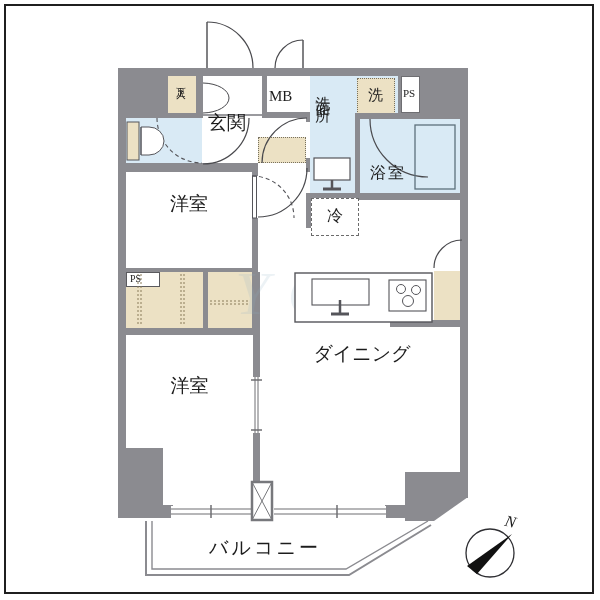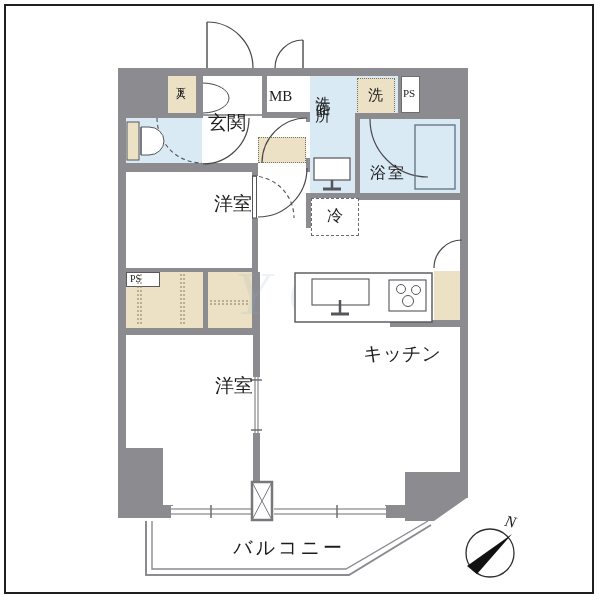--- a/index.html
+++ b/index.html
@@ -7,21 +7,21 @@
           font-family:"Liberation Serif","DejaVu Serif",serif;}
   .frame{position:absolute;left:4px;top:4px;width:590px;height:590px;border:2px solid #1f1f1f;box-sizing:border-box;}
   .wall{position:absolute;background:#8b8b90;}
   .wet{position:absolute;background:#d9eaf5;}
   .tan{position:absolute;background:#ece1c4;}
   .dashedbox{position:absolute;box-sizing:border-box;background:#ffffff;border:1.5px dashed #6b6b6b;}
   .dottan{position:absolute;box-sizing:border-box;background:#ece1c4;border:1.5px dotted #77715f;}
   .whitebox{position:absolute;box-sizing:border-box;background:#ffffff;border:1px solid #5a5a5e;}
   .lbl{position:absolute;color:#1c1c1c;line-height:1.25;}
   .vtext{writing-mode:vertical-rl;text-orientation:upright;}
-  .center{text-align:right;}
+  .center{text-align:center;}
   svg{position:absolute;left:0;top:0;}
   .thinline{position:absolute;background:#9a9a9e;}
   .watermark{position:absolute;font-style:italic;color:#8fb0c6;opacity:0.16;font-size:62px;letter-spacing:18px;}
 </style>
 </head>
 <body>
 
 <div id="canvas">
   <div class="frame"></div>
 
@@ -171,21 +171,21 @@
   <div class="lbl" style="left:403px;top:87px;font-size:11px;">PS</div>
   <div class="lbl" style="left:370px;top:163px;font-size:16px;letter-spacing:2px;">浴室</div>
   <div class="lbl" style="left:327px;top:206px;font-size:16px;">冷</div>
   <div class="lbl" style="left:130px;top:273px;font-size:10px;">PS</div>
 
   <div class="lbl center" style="left:126px;top:192px;width:126px;font-size:19px;">
     <div>洋室</div>
   </div>
 
   <div class="lbl center" style="left:283px;top:340px;width:158px;font-size:19px;line-height:1.45;">
-    <div>キッチン</div>
+    <div>ダイニング</div>
   </div>
 
   <div class="lbl center" style="left:126px;top:374px;width:127px;font-size:19px;">
     <div>洋室</div>
   </div>
 
   <div class="lbl center" style="left:185px;top:536px;width:160px;font-size:19px;letter-spacing:3px;">バルコニー</div>
 
   <div class="lbl" style="left:505px;top:512px;font-size:16px;font-style:italic;transform:rotate(14deg);">N</div>
 </div>

